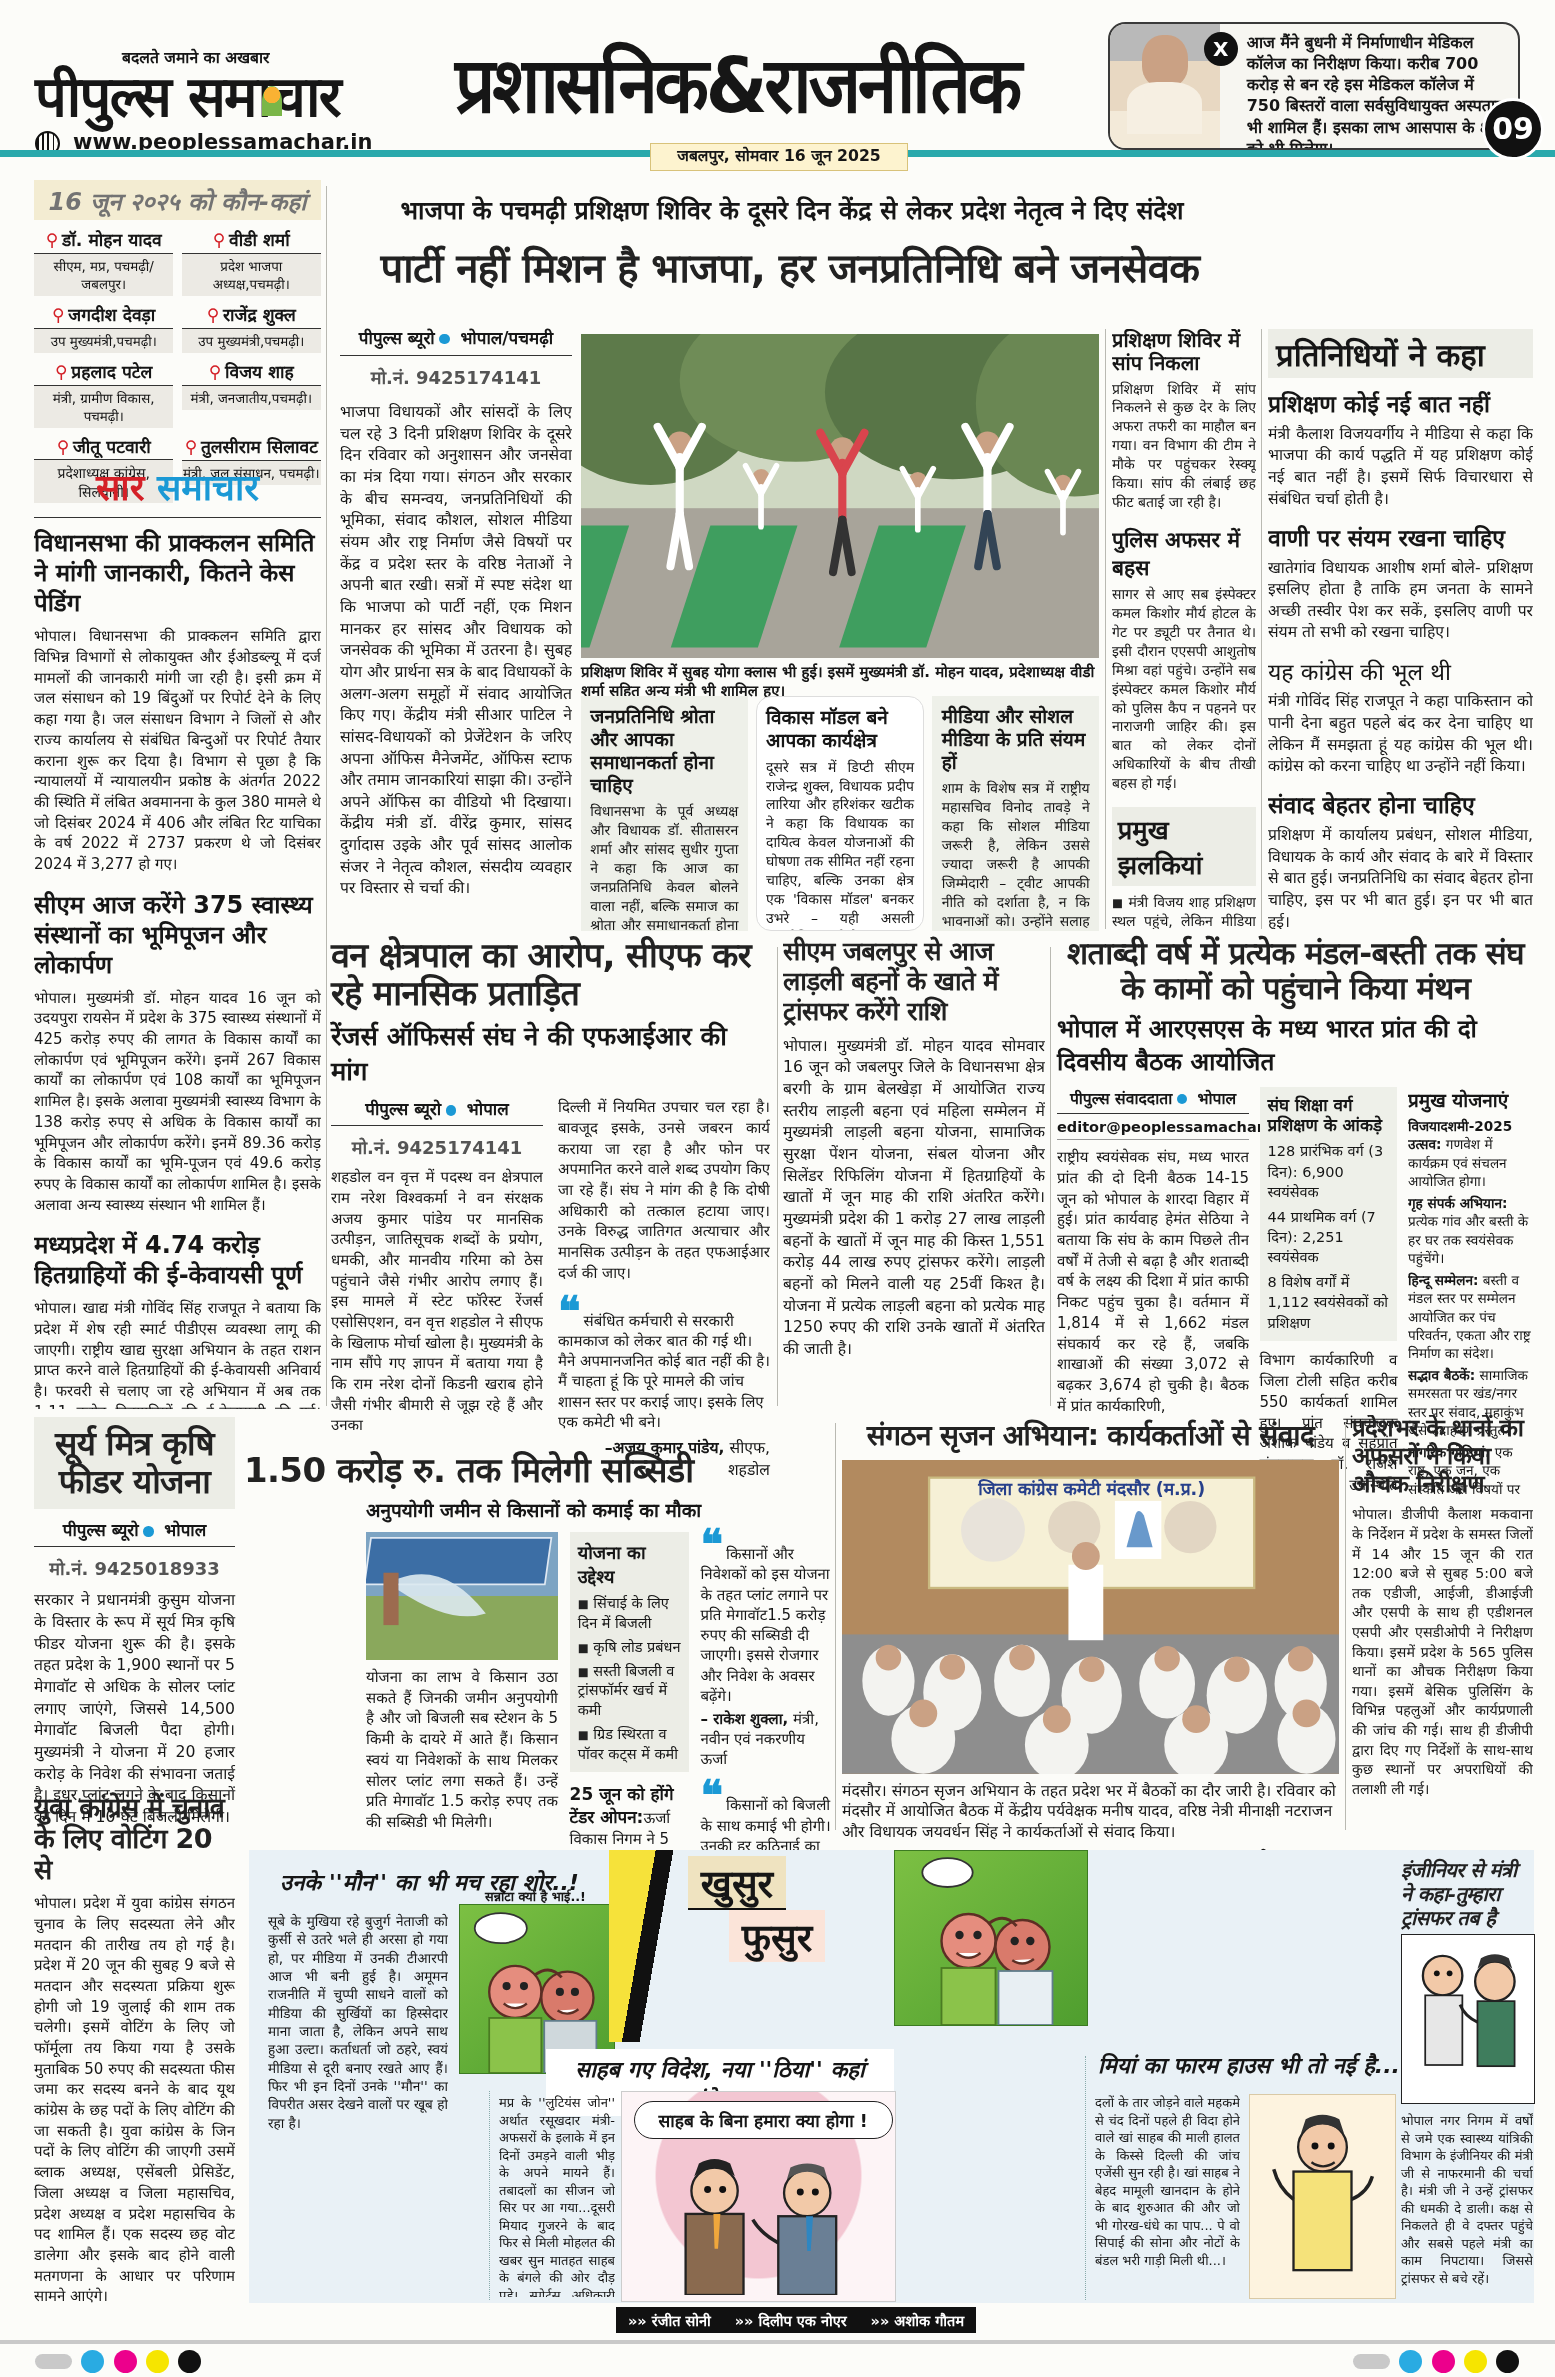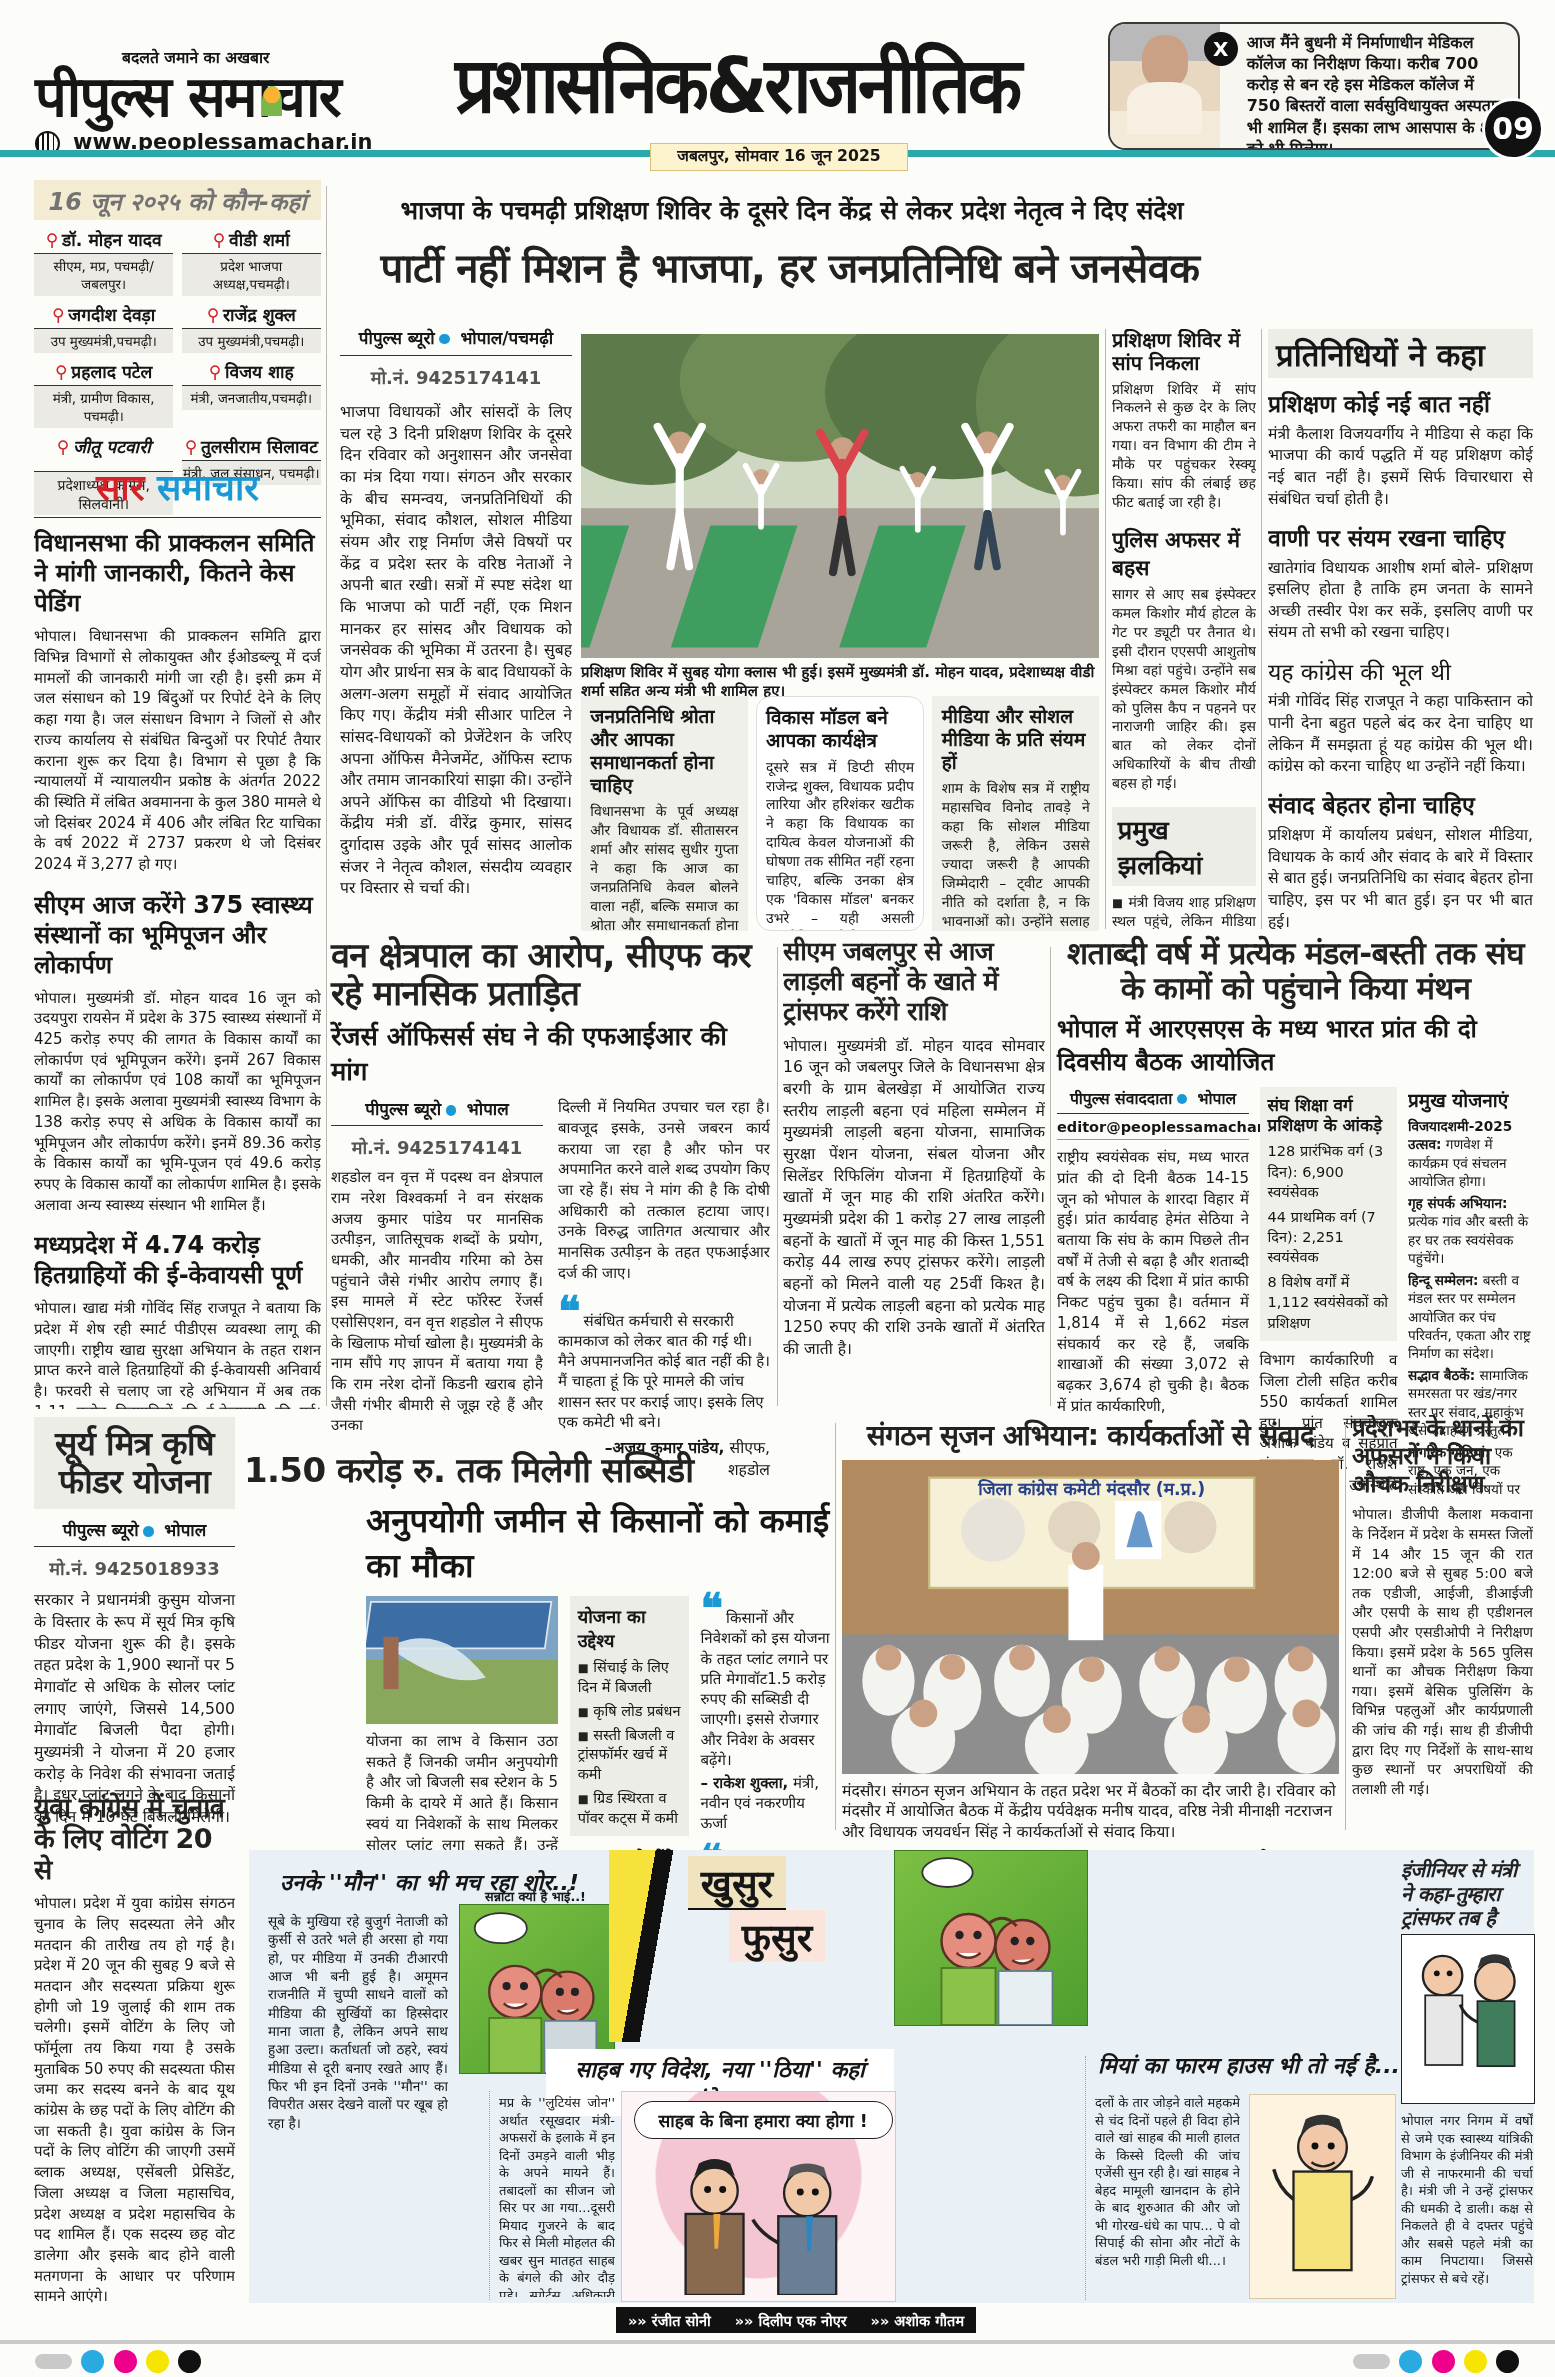--- a/index.html
+++ b/index.html
@@ -84,21 +84,21 @@
         </div>
       <div>
           <div class="c" style="font-size:17.4px;font-weight:bold;border-bottom:1.2px solid #333;padding-bottom:2.3px;"><span class="pin">⚲</span><span>प्रहलाद पटेल</span></div>
           <div class="c" style="font-size:13.4px;background:#eceae4;padding:2.9px 1.2px;">मंत्री, ग्रामीण विकास, पचमढ़ी।</div>
         </div>
       <div>
           <div class="c" style="font-size:17.4px;font-weight:bold;border-bottom:1.2px solid #333;padding-bottom:2.3px;"><span class="pin">⚲</span><span>विजय शाह</span></div>
           <div class="c" style="font-size:13.4px;background:#eceae4;padding:2.9px 1.2px;">मंत्री, जनजातीय,पचमढ़ी।</div>
         </div>
       <div>
-          <div class="c" style="font-size:17.4px;font-weight:bold;border-bottom:1.2px solid #333;padding-bottom:13px;font-style:italic;"><span class="pin">⚲</span><span>जीतू पटवारी</span></div>
+          <div class="c" style="font-size:17.4px;font-weight:bold;border-bottom:1.2px solid #333;padding-bottom:1px;"><span class="pin">⚲</span><span>जीतू पटवारी</span></div>
           <div class="c" style="font-size:14px;background:#eceae4;padding:2.9px 1.2px;">प्रदेशाध्यक्ष कांग्रेस, सिलवानी।</div>
         </div>
       <div>
           <div class="c" style="font-size:17.4px;font-weight:bold;border-bottom:1.2px solid #333;padding-bottom:2.3px;"><span class="pin">⚲</span><span>तुलसीराम सिलावट</span></div>
           <div class="c" style="font-size:13.4px;background:#eceae4;padding:2.9px 1.2px;">मंत्री, जल संसाधन, पचमढ़ी।</div>
         </div>
     </div>
   </div>
 
   <div class="abs ovh" style="left:34px;top:462px;width:287px;height:947px;">
@@ -292,21 +292,21 @@
     <div class="body-txt" style="font-size:15.7px;margin-top:9.3px;">सरकार ने प्रधानमंत्री कुसुम योजना के विस्तार के रूप में सूर्य मित्र कृषि फीडर योजना शुरू की है। इसके तहत प्रदेश के 1,900 स्थानों पर 5 मेगावॉट से अधिक के सोलर प्लांट लगाए जाएंगे, जिससे 14,500 मेगावॉट बिजली पैदा होगी। मुख्यमंत्री ने योजना में 20 हजार करोड़ के निवेश की संभावना जताई है। इधर,प्लांट लगने के बाद किसानों को दिन में 10 घंटे बिजली मिलेगी।</div>
   </div>
 
   <div class="abs ovh" style="left:34px;top:1792px;width:201px;height:511px;">
     <div class="headline" style="font-size:27px;line-height:1.15;">युवा कांग्रेस में चुनाव के लिए वोटिंग 20 से</div>
     <div class="body-txt" style="font-size:15px;margin-top:8.1px;">भोपाल। प्रदेश में युवा कांग्रेस संगठन चुनाव के लिए सदस्यता लेने और मतदान की तारीख तय हो गई है। प्रदेश में 20 जून की सुबह 9 बजे से मतदान और सदस्यता प्रक्रिया शुरू होगी जो 19 जुलाई की शाम तक चलेगी। इसमें वोटिंग के लिए जो फॉर्मूला तय किया गया है उसके मुताबिक 50 रुपए की सदस्यता फीस जमा कर सदस्य बनने के बाद यूथ कांग्रेस के छह पदों के लिए वोटिंग की जा सकती है। युवा कांग्रेस के जिन पदों के लिए वोटिंग की जाएगी उसमें ब्लाक अध्यक्ष, एसेंबली प्रेसिडेंट, जिला अध्यक्ष व जिला महासचिव, प्रदेश अध्यक्ष व प्रदेश महासचिव के पद शामिल हैं। एक सदस्य छह वोट डालेगा और इसके बाद होने वाली मतगणना के आधार पर परिणाम सामने आएंगे।</div>
   </div>
 
   <div class="abs" style="left:244px;top:1415px;width:588px;height:427px;">
     <div class="headline" style="font-size:34px;line-height:1.1;"><br><span>1.50 करोड़ रु. तक मिलेगी सब्सिडी</span></div>
-    <div style="font-size:33px;font-weight:bold;margin:7px 0 0 122px;">अनुपयोगी जमीन से किसानों को कमाई का मौका</div>
+    <div style="font-size:19px;font-weight:bold;margin:7px 0 0 122px;">अनुपयोगी जमीन से किसानों को कमाई का मौका</div>
     <div style="display:flex;gap:11.6px;margin-top:9.3px;margin-left:122px;">
       <div style="width:192px;">
         <div class="photo" style="width:192px;height:128px;">
           <svg width="192" height="128" viewBox="0 0 330 220">
             <rect width="330" height="110" fill="#7da4c3"></rect>
             <g fill="#3c6ea5" stroke="#dfe8f2" stroke-width="3">
                 <rect x="10" y="10" width="310" height="80" transform="skewX(-8)"></rect>
               </g>
             <rect y="110" width="330" height="110" fill="#8aa85c"></rect>
             <rect x="30" y="70" width="26" height="90" fill="#9c6b4f"></rect>

